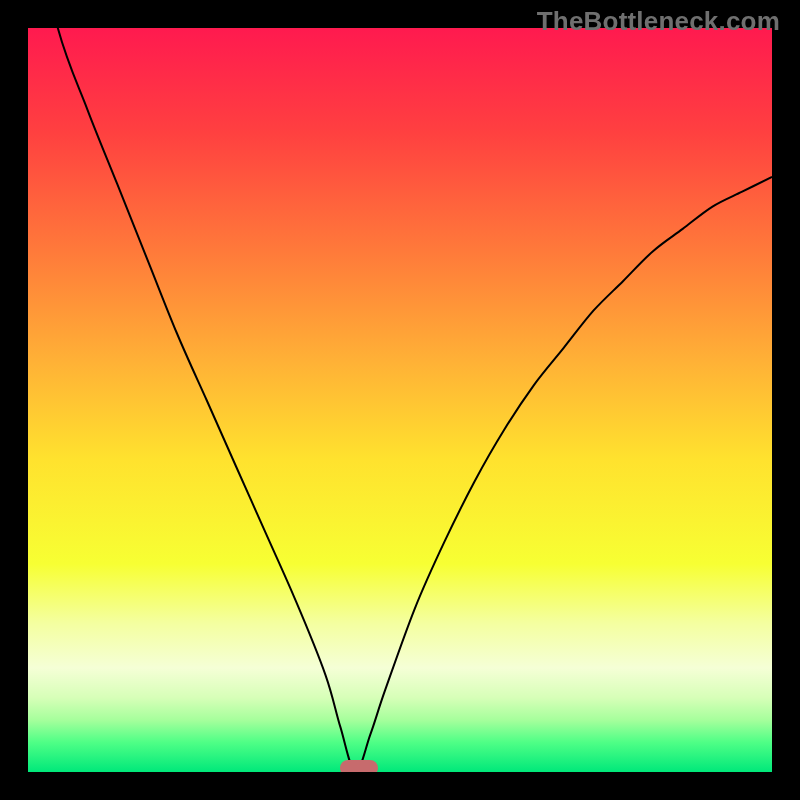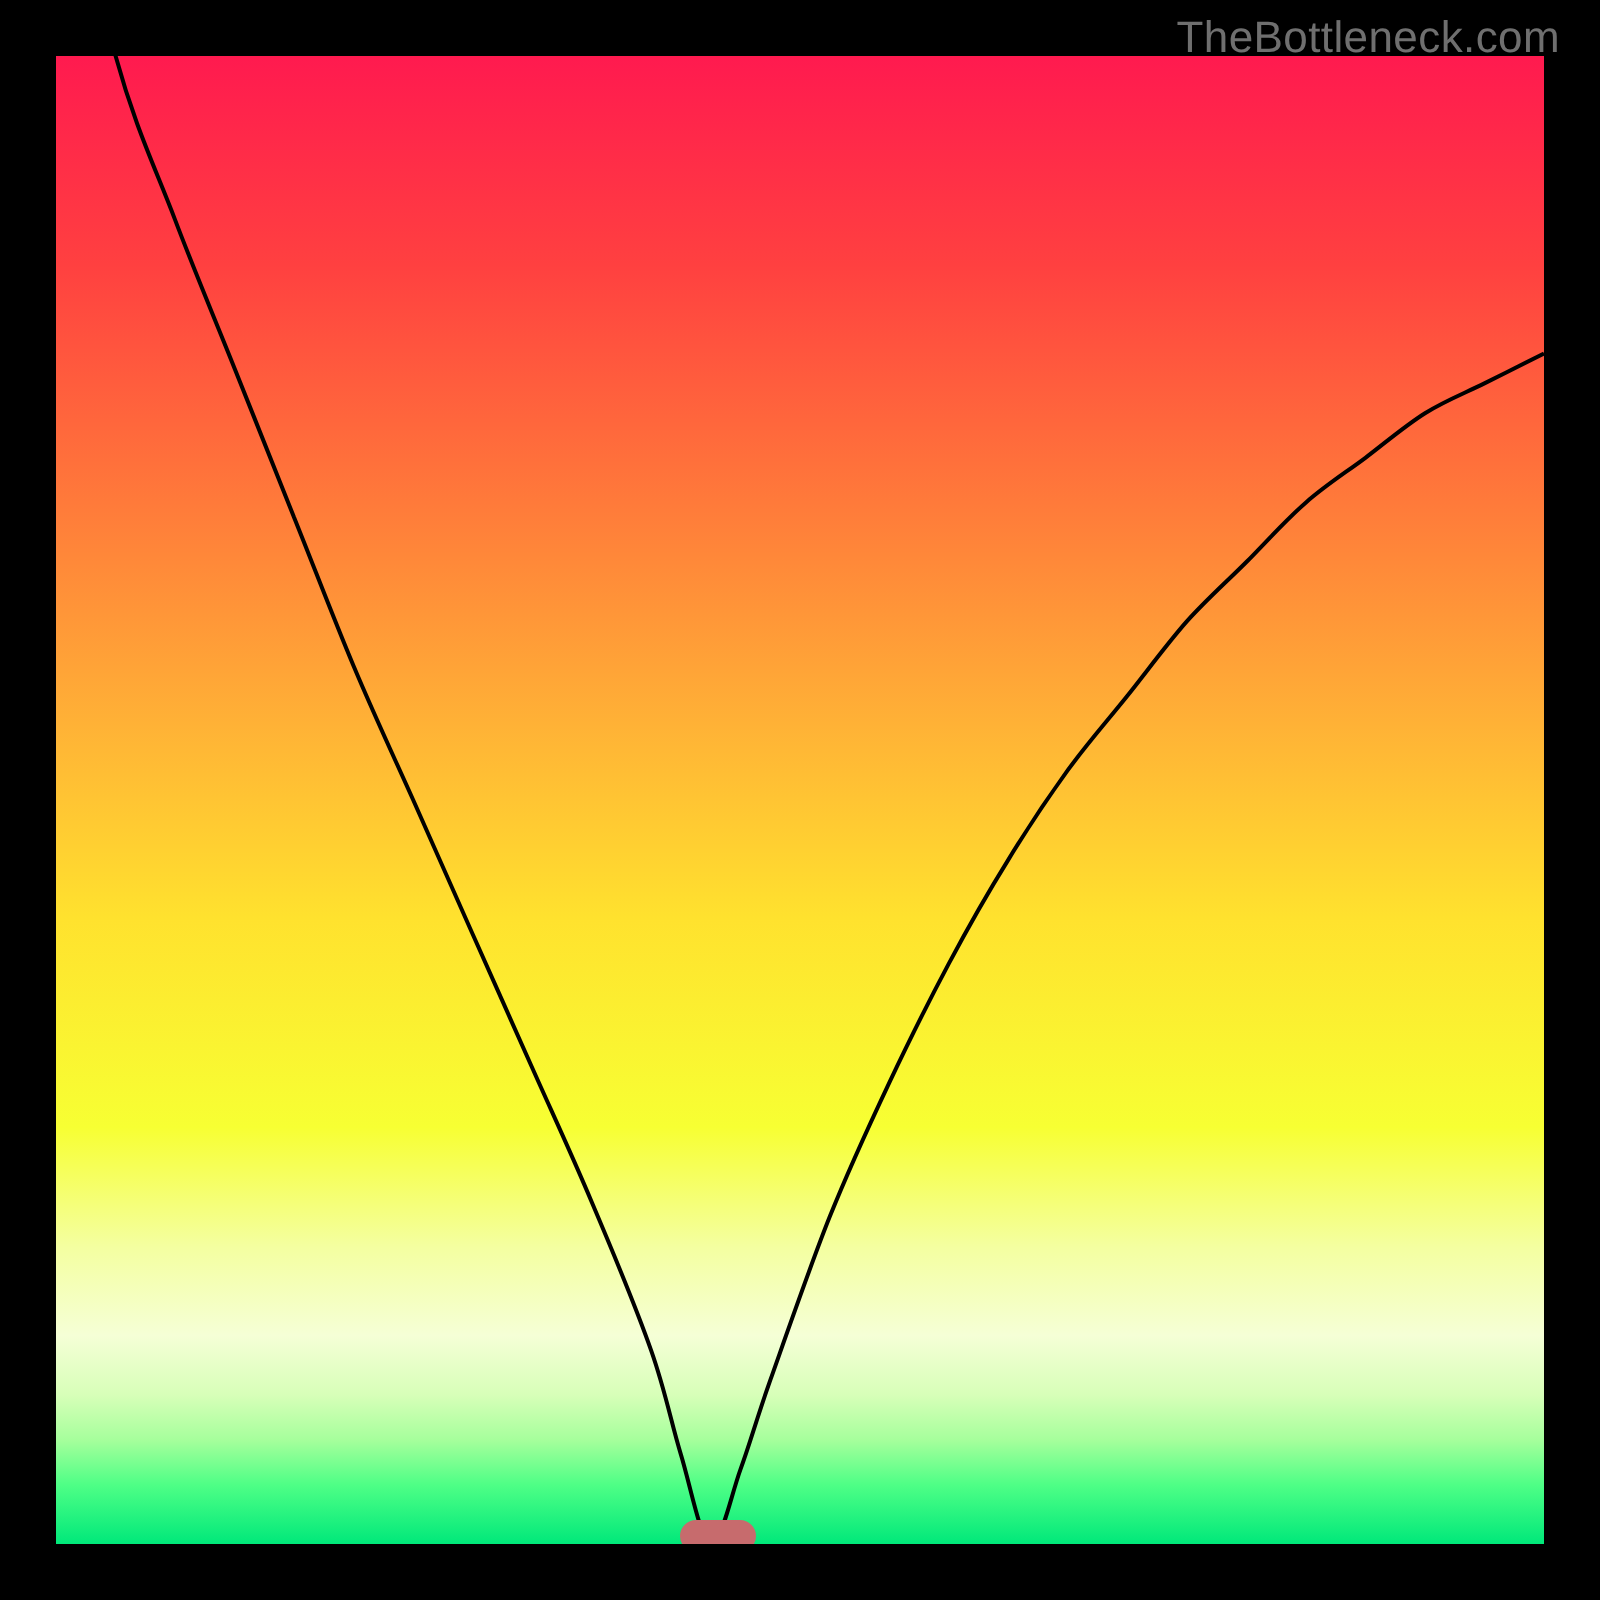--- a/index.html
+++ b/index.html
@@ -40,22 +40,22 @@
     left: 0;
     top: 0;
     width: 100%;
     height: 100%;
   }
   .watermark {
     position: absolute;
     top: 6px;
     right: 20px;
     color: #6f6f6f;
-    font-size: 22px;
-    font-weight: 400;
+    font-size: 26px;
+    font-weight: 700;
     letter-spacing: 0.2px;
   }
   .marker {
     position: absolute;
     background: #c76b6d;
     border-radius: 8px;
   }
 </style>
 </head>
 <body>

